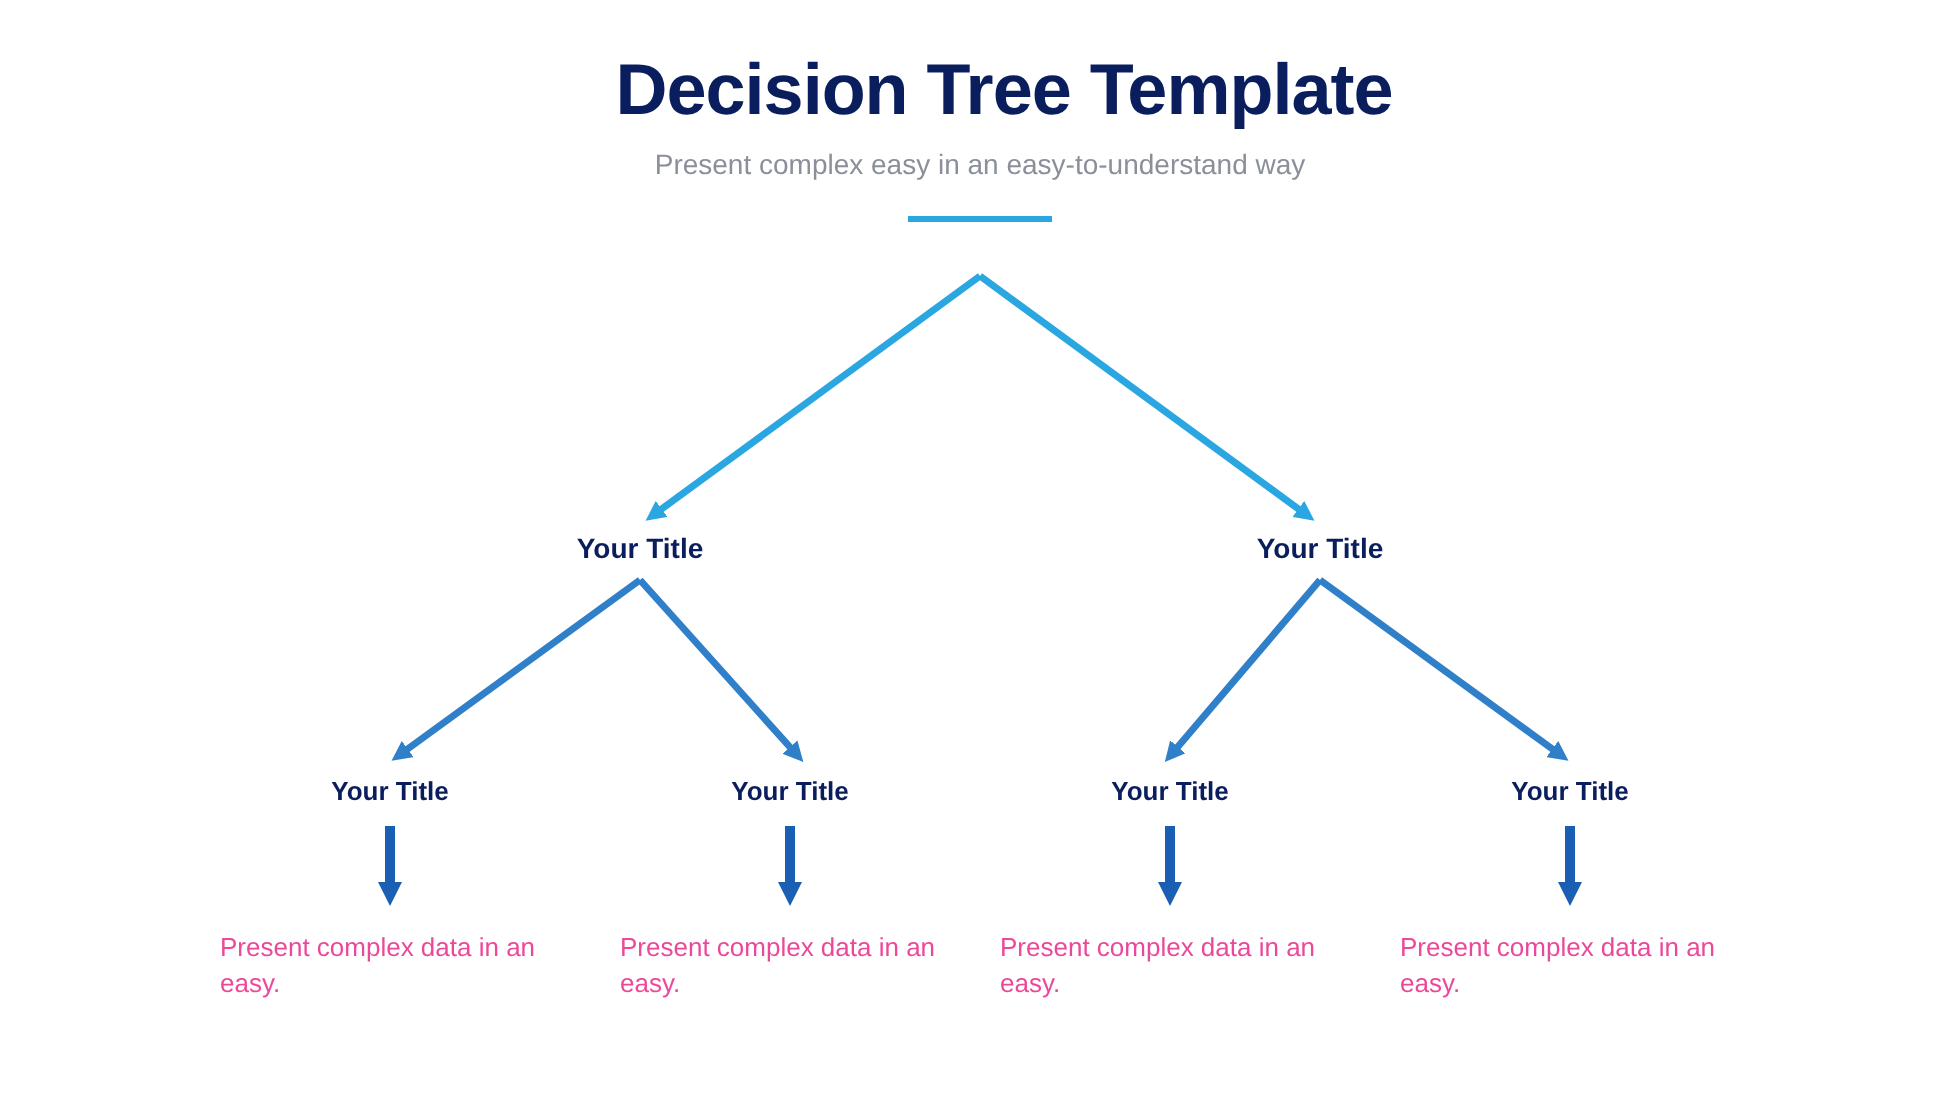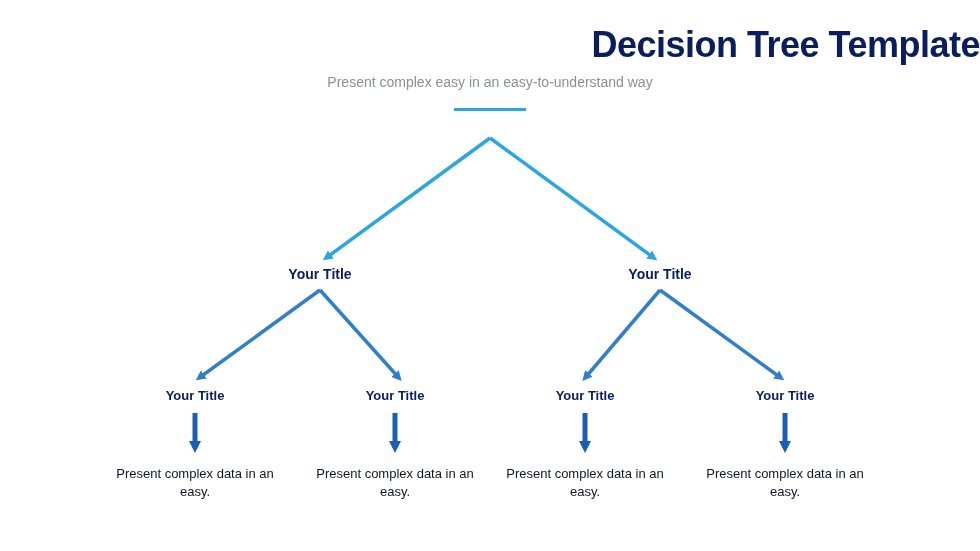--- a/index.html
+++ b/index.html
@@ -4,21 +4,21 @@
 <style>
   * { margin: 0; padding: 0; box-sizing: border-box; }
   body {
     width: 980px; height: 551px;
     font-family: Arial, Helvetica, sans-serif;
     background: #fff;
     position: relative;
     overflow: hidden;
   }
   .title {
-    text-align: right;
+    text-align: center;
     font-size: 36px;
     font-weight: 800;
     color: #0a1e5e;
     margin-top: 24px;
     letter-spacing: -0.5px;
     margin-left: 24px;
   }
   .subtitle {
     text-align: center;
     font-size: 14px;
@@ -50,22 +50,21 @@
     font-size: 13px;
     font-weight: 700;
     color: #0a1e5e;
     text-align: center;
     transform: translateX(-50%);
     white-space: nowrap;
   }
   .desc {
     position: absolute;
     font-size: 13px;
-    color: #0f172a;
-    text-align: center;
+    color: #ec4899;
     transform: translateX(-50%);
     width: 170px;
     line-height: 1.35;
   }
   svg { position: absolute; top: 0; left: 0; }
 </style>
 </head>
 <body>
 
 <div class="title">Decision Tree Template</div>

